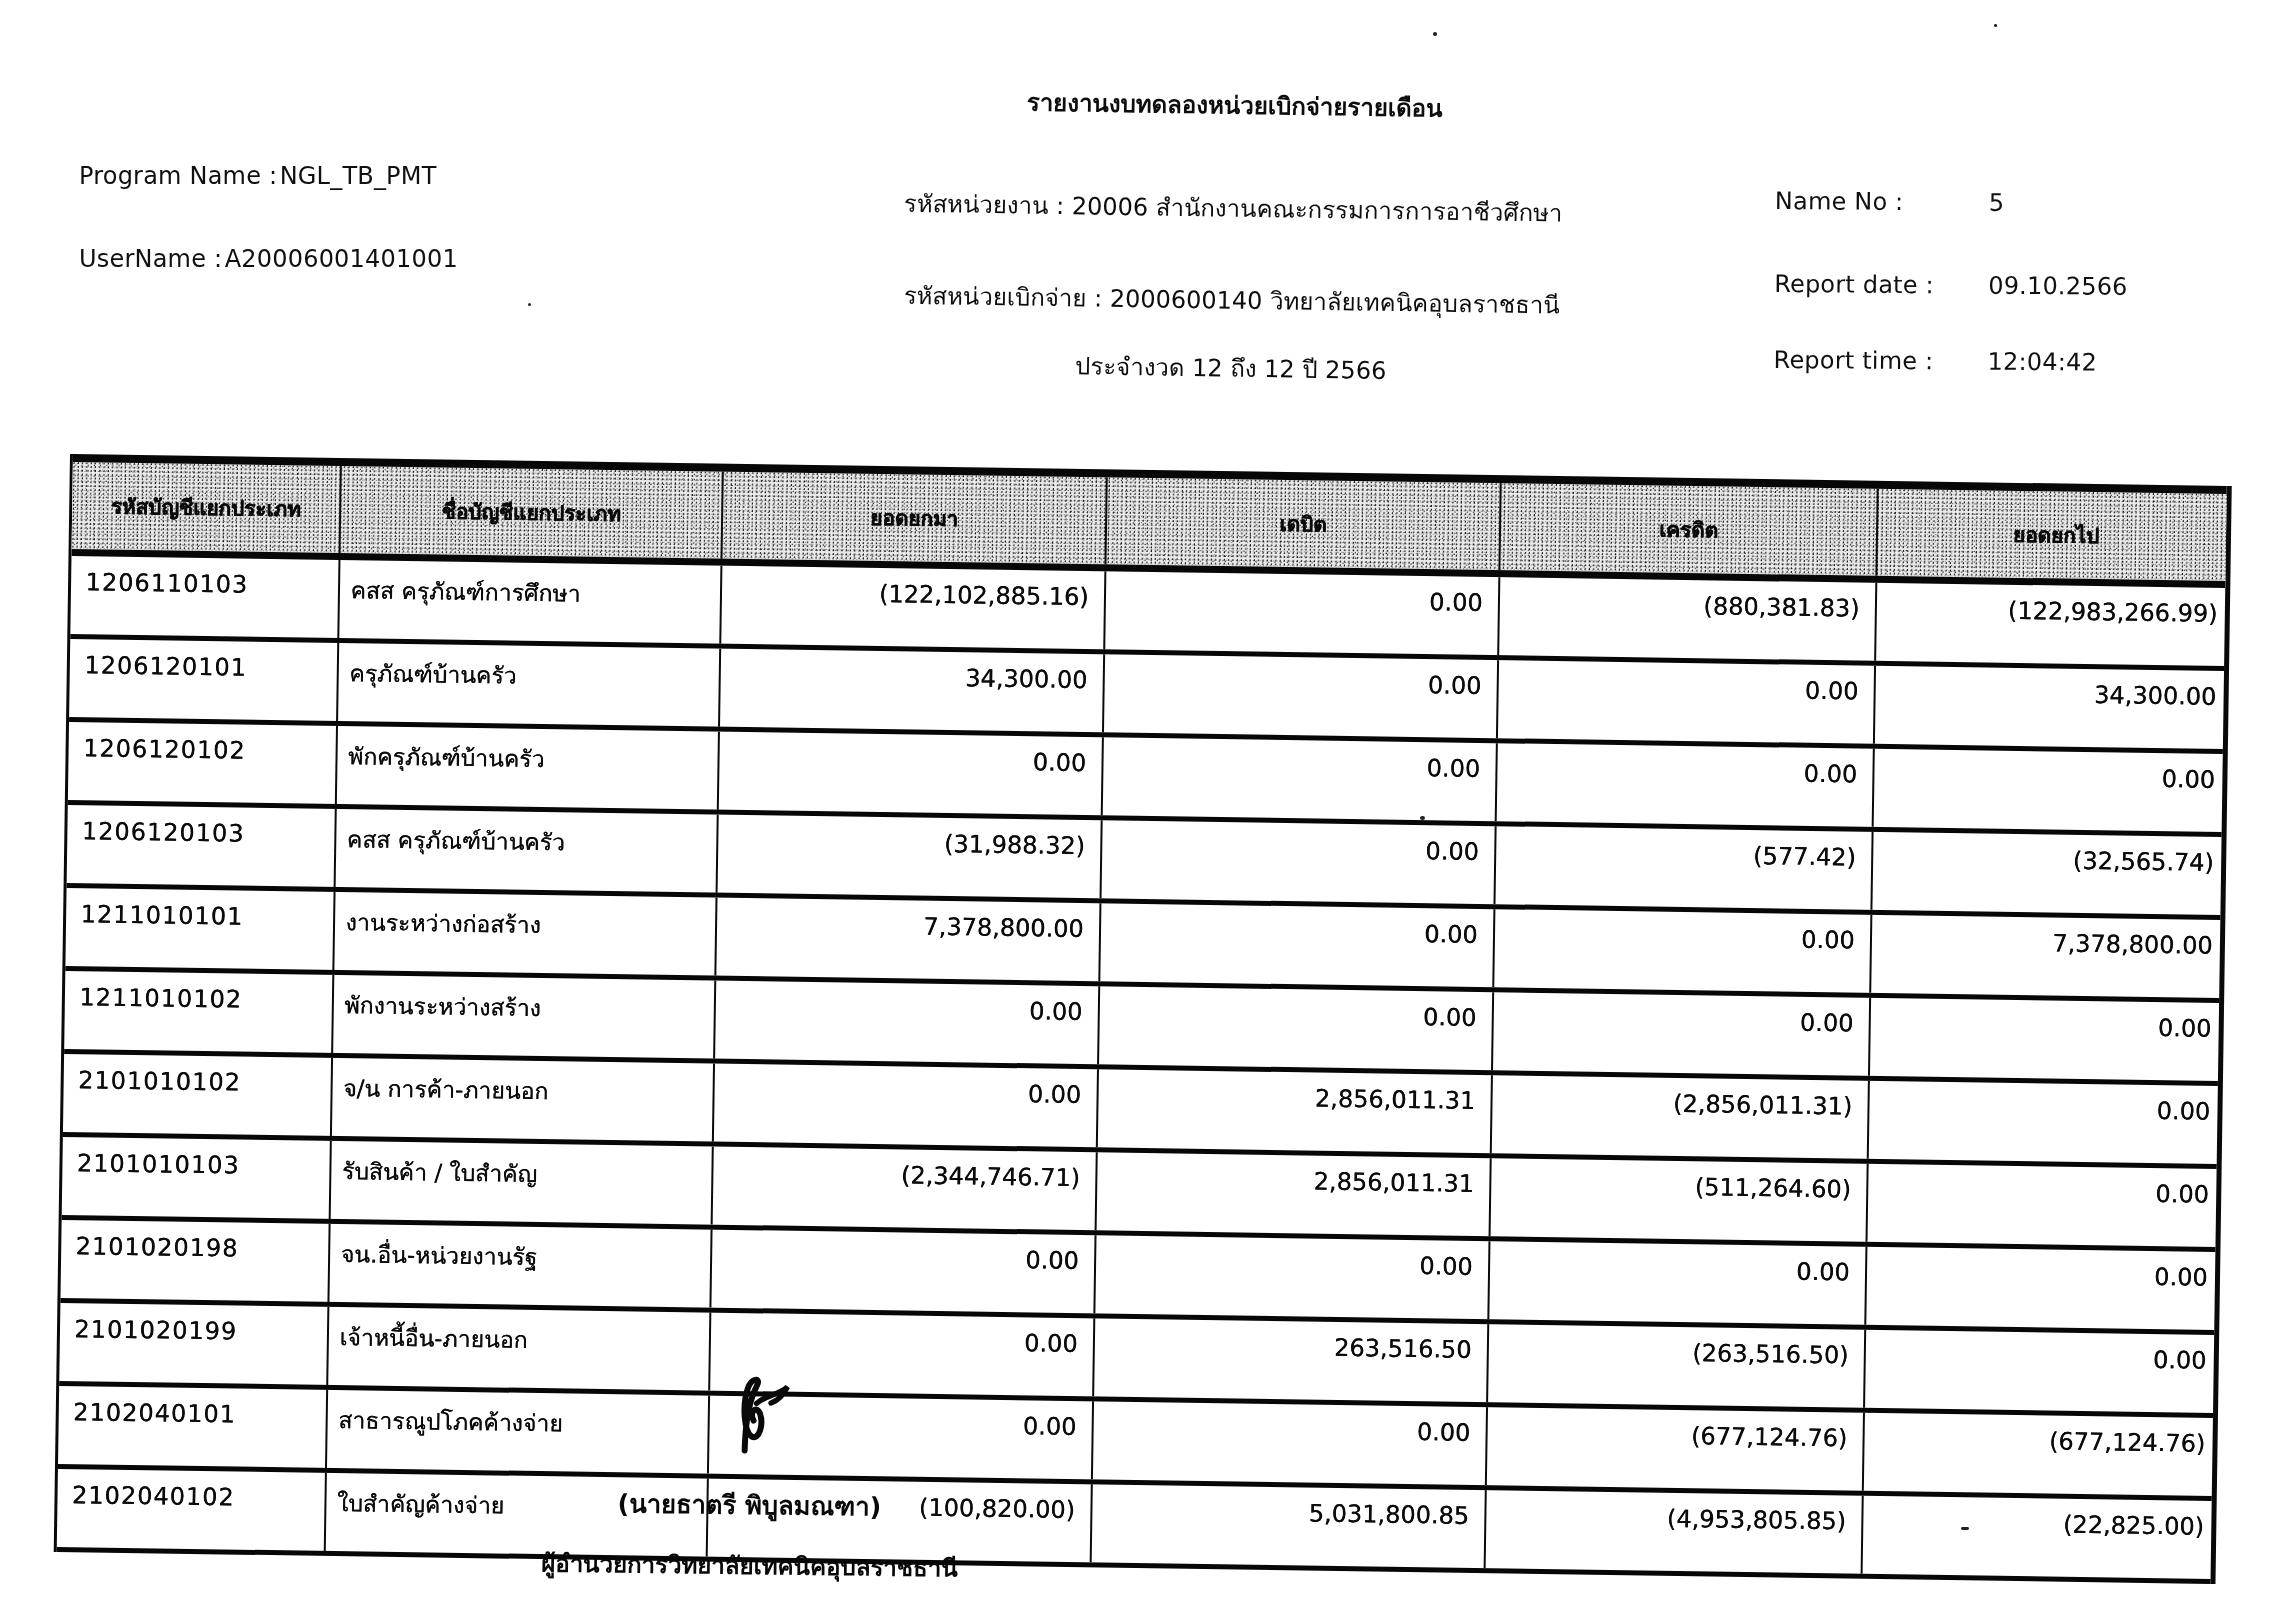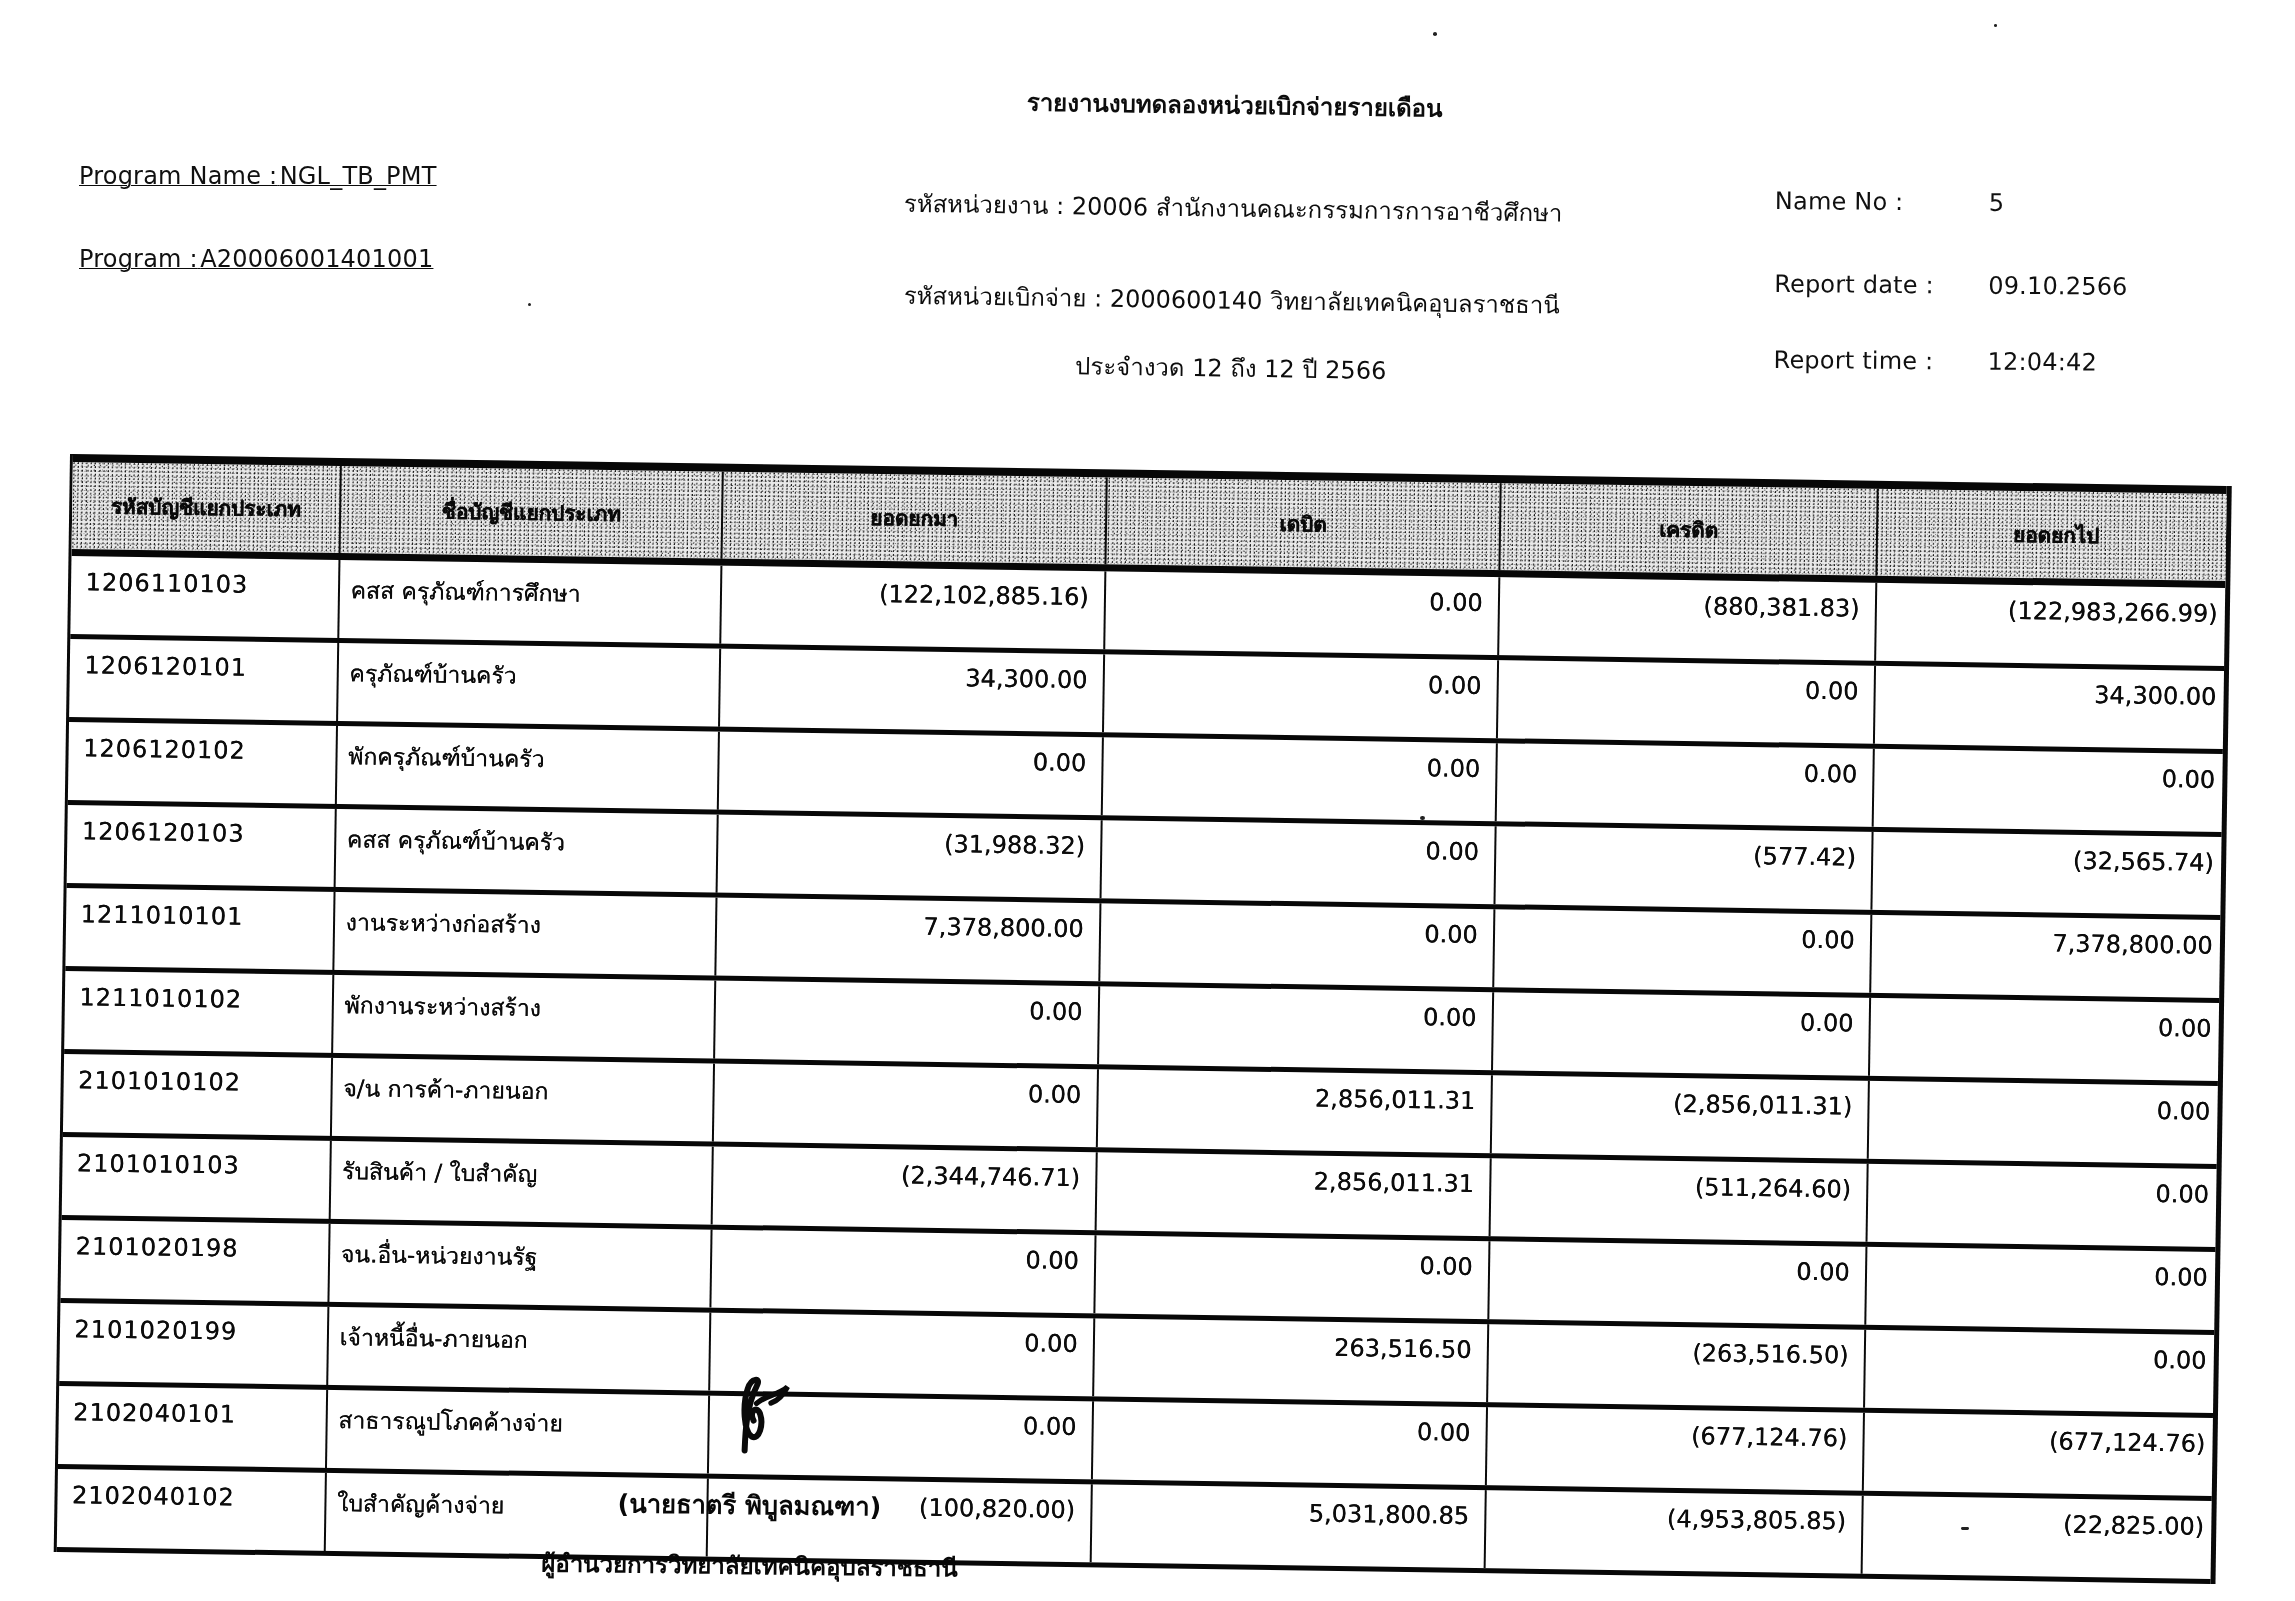--- a/index.html
+++ b/index.html
@@ -8,21 +8,21 @@
     position: relative;
     background: #ffffff;
     color: #0b0b0b;
     font-family: "DejaVu Sans", "Liberation Sans", sans-serif;
     overflow: hidden;
   }
   .abs { position: absolute; }
 
   
   .meta-label, .meta-value { font-size: 24px; color: #101010; letter-spacing: 0.2px; }
-  .left-meta { left: 79px; text-decoration: underline; }
+  .left-meta { left: 79px; }
   .doc-title { font-size: 27px; font-weight: 600; }
   .center-block {
     left: 788px; top: 79px; width: 894px; height: 312px;
     transform: rotate(0.85deg); transform-origin: 0 0;
   }
   .center-line { position: absolute; width: 100%; text-align: center; font-size: 24px; color: #0d0d0d; }
   .right-block { left: 1775px; top: 187px; width: 480px; transform: rotate(0.45deg); transform-origin: 0 0; }
   .rb-row { position: absolute; left: 0; width: 100%; }
   .rb-row .meta-value { position: absolute; left: 214px; top: 0; }
 
@@ -84,21 +84,21 @@
   .speck { position: absolute; background: #222; border-radius: 50%; }
 </style>
 </head>
 <body>
 
 <div class="abs left-meta" style="top:162px;">
   <span class="meta-label">Program Name :</span>
   <span class="meta-value">NGL_TB_PMT</span>
 </div>
 <div class="abs left-meta" style="top:245px;">
-  <span class="meta-label">Program :</span>
+  <span class="meta-label">UserName :</span>
   <span class="meta-value">A20006001401001</span>
 </div>
 
 <div class="abs center-block">
   <div class="center-line doc-title" style="top:0;">รายงานงบทดลองหน่วยเบิกจ่ายรายเดือน</div>
   <div class="center-line" style="top:103px;">รหัสหน่วยงาน : 20006 สำนักงานคณะกรรมการการอาชีวศึกษา</div>
   <div class="center-line" style="top:195px;">รหัสหน่วยเบิกจ่าย : 2000600140 วิทยาลัยเทคนิคอุบลราชธานี</div>
   <div class="center-line" style="top:263px;">ประจำงวด 12 ถึง 12 ปี 2566</div>
 </div>
 

